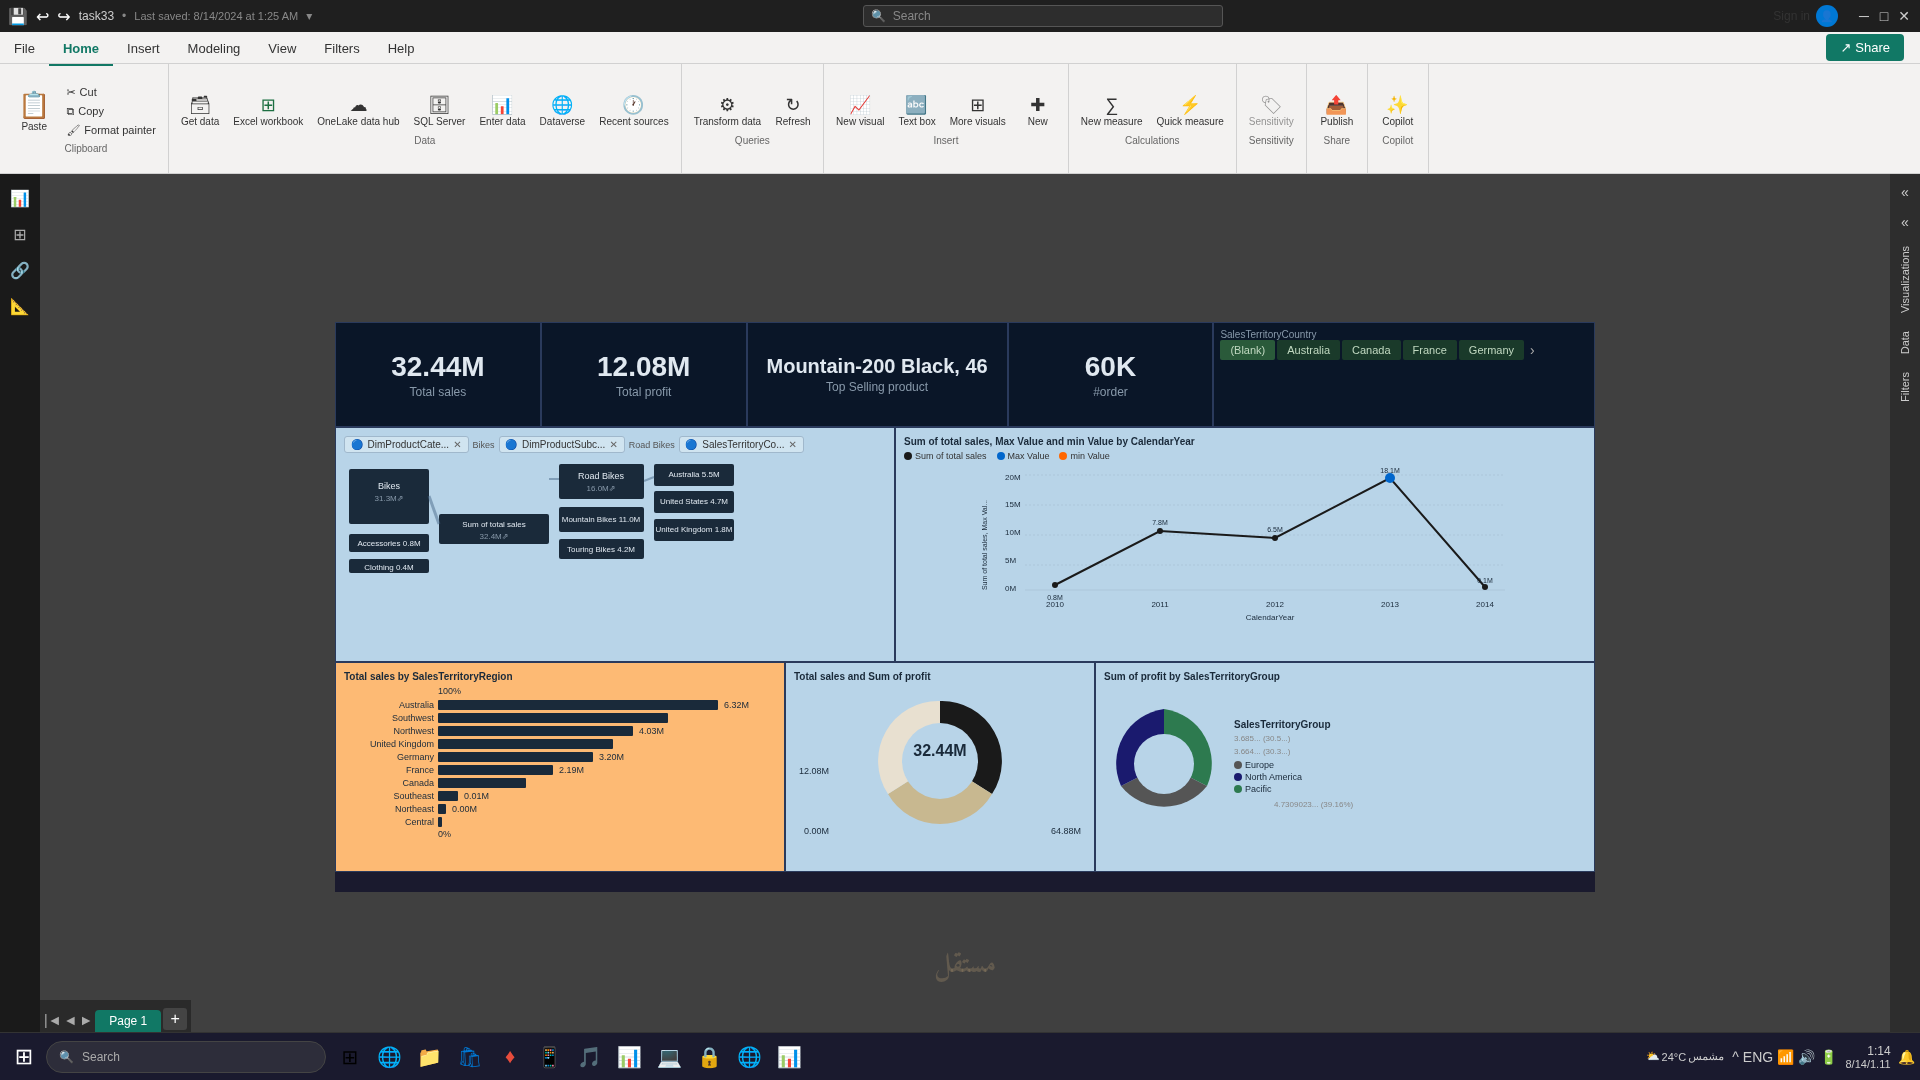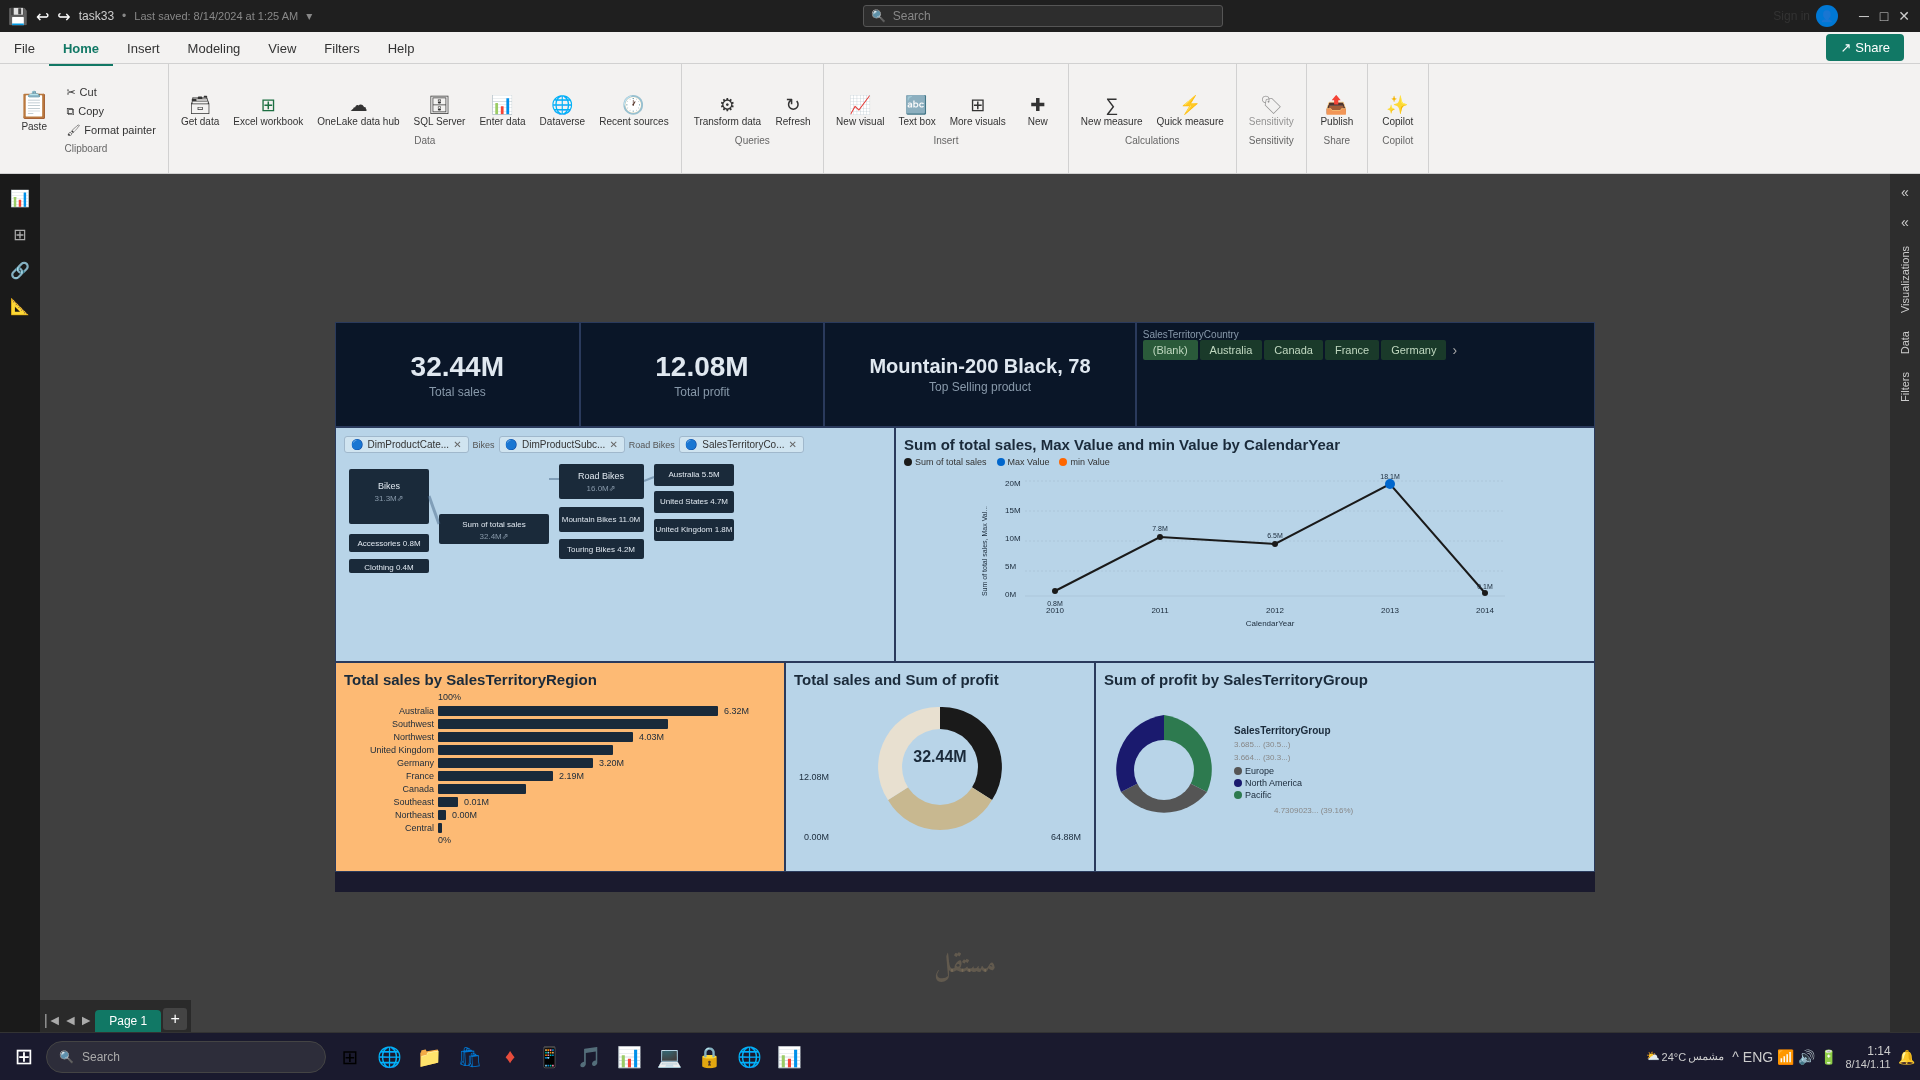--- a/index.html
+++ b/index.html
@@ -126,21 +126,21 @@
     
     .mid-section { display: flex; height: 235px; gap: 0; }
     .sankey-card { flex: 0 0 560px; background: #b8d4e8; border: 1px solid #2a3a5c; padding: 8px; position: relative; }
     .sankey-filters { display: flex; gap: 4px; margin-bottom: 6px; flex-wrap: wrap; }
     .sankey-filter {
       display: flex; align-items: center; gap: 4px; background: #d0e4f0;
       border: 1px solid #a0b8cc; border-radius: 3px; padding: 2px 6px; font-size: 10px; color: #333;
     }
     .sankey-filter .x { cursor: pointer; color: #666; }
     .chart-card { flex: 1; background: #b8d4e8; border: 1px solid #2a3a5c; padding: 8px; }
-    .chart-title { font-size: 15px; color: #1a2a3a; font-weight: 600; margin-bottom: 4px; }
+    .chart-title { font-size: 10px; color: #1a2a3a; font-weight: 600; margin-bottom: 4px; }
     .chart-legend { display: flex; gap: 10px; margin-bottom: 4px; }
     .legend-item { display: flex; align-items: center; gap: 3px; font-size: 9px; color: #333; }
     .legend-dot { width: 8px; height: 8px; border-radius: 50%; }
 
     
     .bottom-section { display: flex; height: 210px; gap: 0; }
     .bar-card { flex: 0 0 450px; background: #fdba74; border: 1px solid #2a3a5c; padding: 8px; }
     .donut-card { flex: 0 0 310px; background: #b8d4e8; border: 1px solid #2a3a5c; padding: 8px; }
     .pie-card { flex: 1; background: #b8d4e8; border: 1px solid #2a3a5c; padding: 8px; }
 
@@ -419,22 +419,26 @@
     <div class="kpi-row">
       <div class="kpi-card">
         <div class="kpi-value">32.44M</div>
         <div class="kpi-label">Total sales</div>
       </div>
       <div class="kpi-card">
         <div class="kpi-value">12.08M</div>
         <div class="kpi-label">Total profit</div>
       </div>
       <div class="kpi-card" style="flex:1.3;">
-        <div class="kpi-value" style="font-size:20px; text-align:center;">Mountain-200 Black, 78</div>
+        <div class="kpi-value" style="font-size:20px; text-align:center;">Mountain-200 Black, 46</div>
         <div class="kpi-label">Top Selling product</div>
+      </div>
+      <div class="kpi-card">
+        <div class="kpi-value">60K</div>
+        <div class="kpi-label">#order</div>
       </div>
 
       <div class="country-filter">
         <div class="cf-title">SalesTerritoryCountry</div>
         <div class="cf-countries">
           <button class="cf-btn active">(Blank)</button>
           <button class="cf-btn">Australia</button>
           <button class="cf-btn">Canada</button>
           <button class="cf-btn">France</button>
           <button class="cf-btn">Germany</button>

